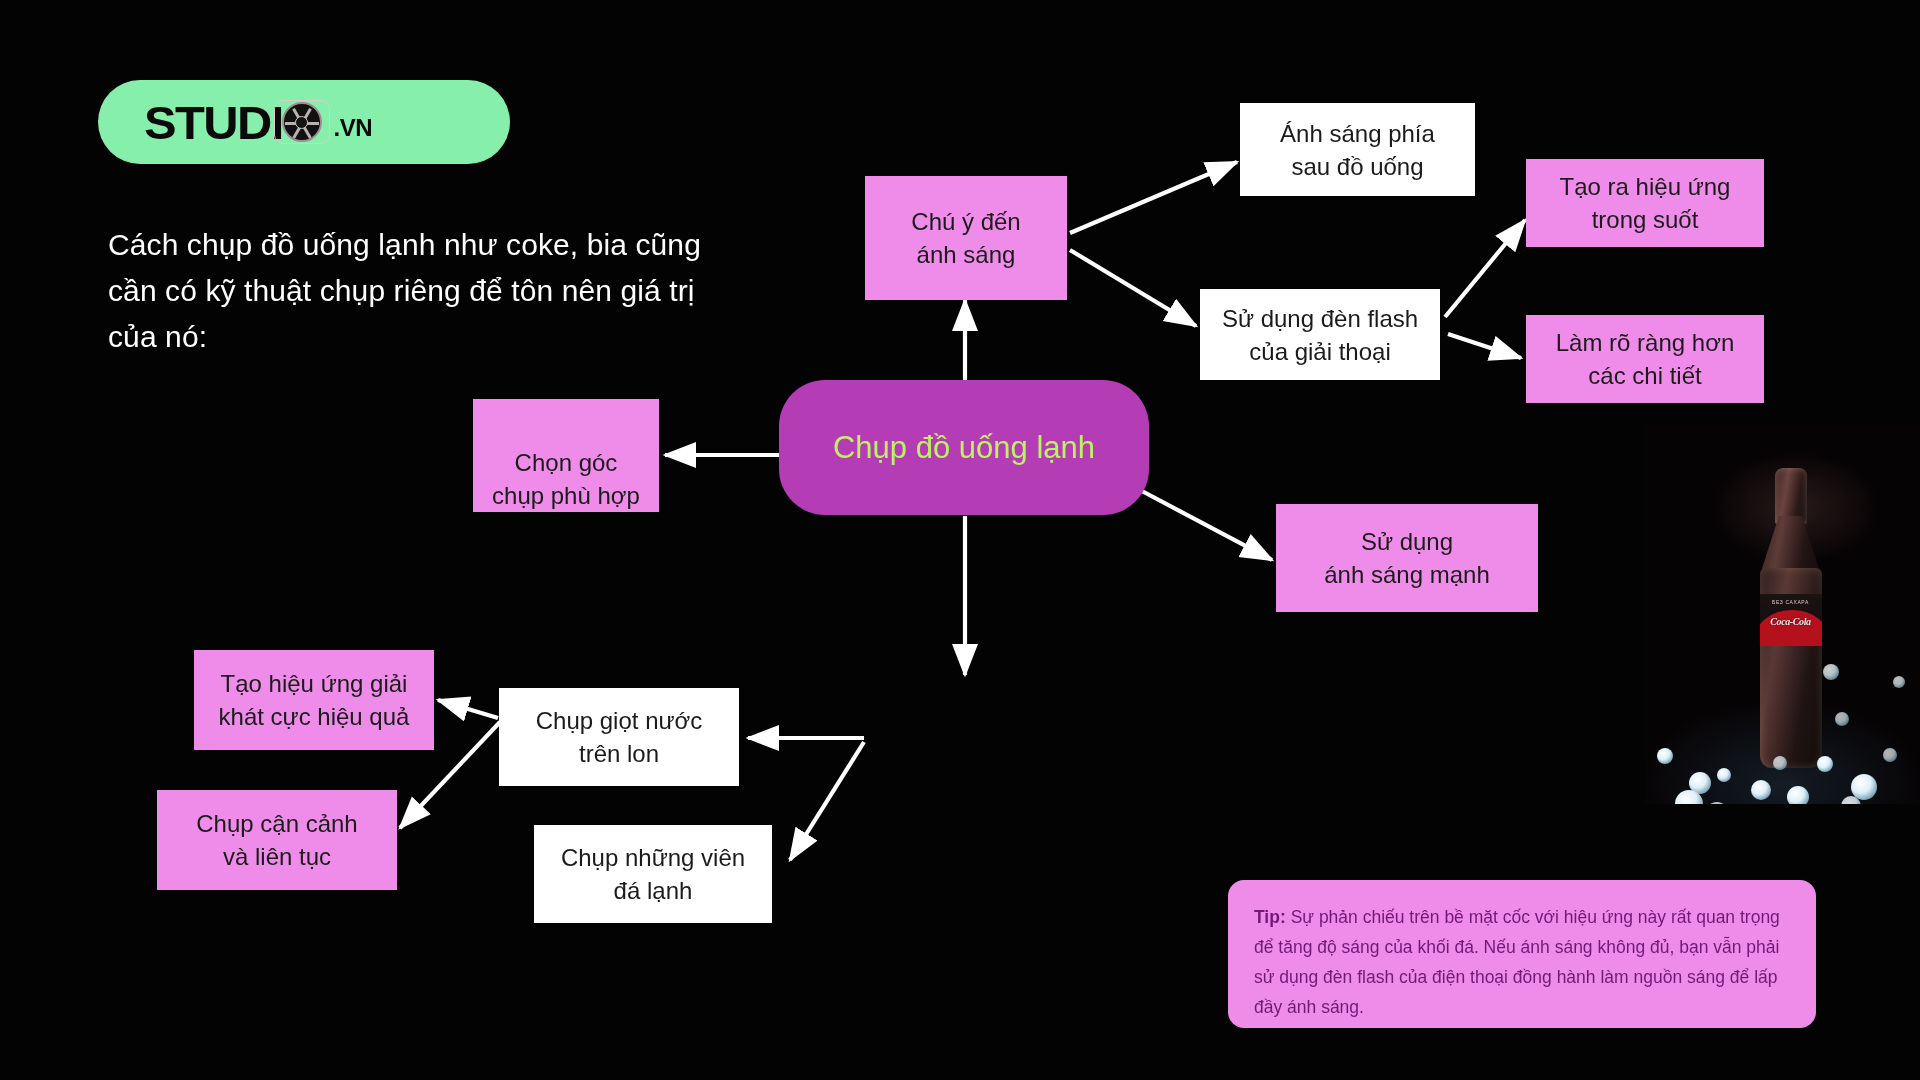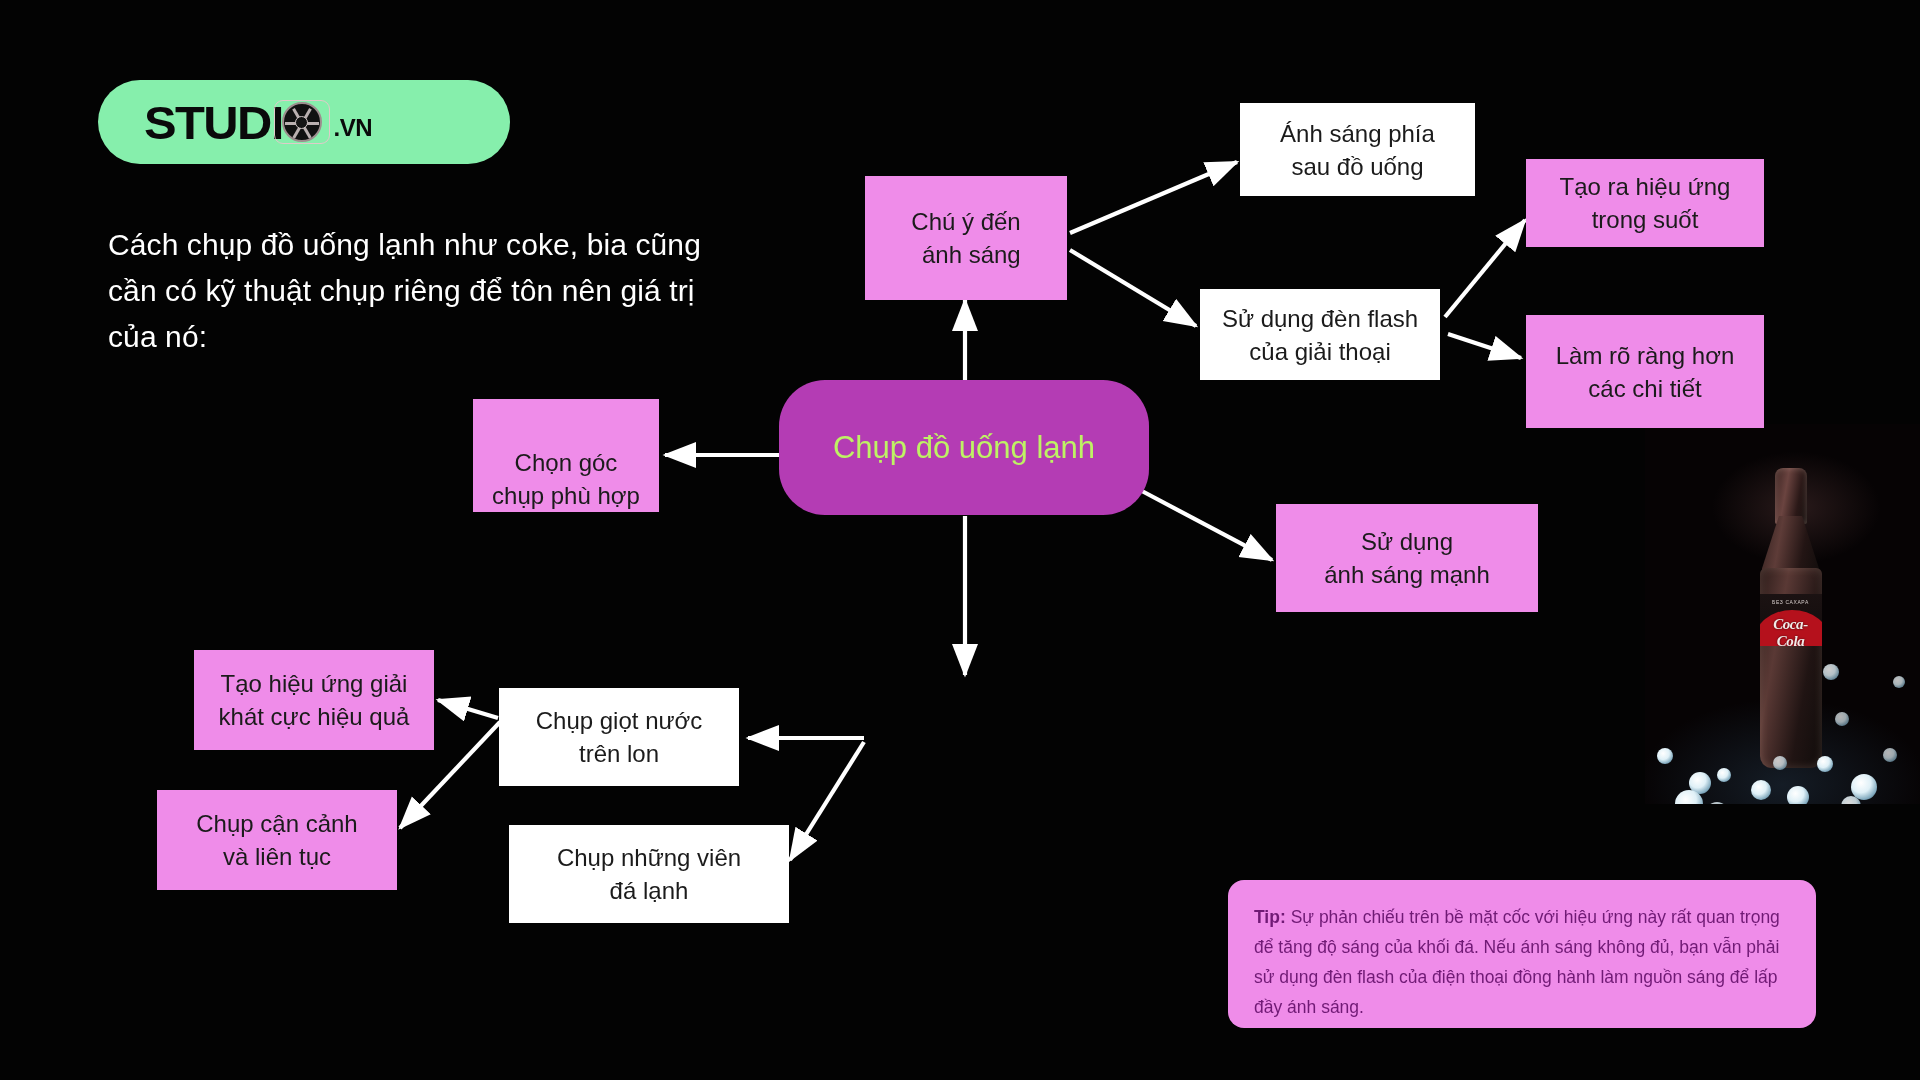--- a/index.html
+++ b/index.html
@@ -232,21 +232,21 @@
   }
   .bottle .label .brand {
     position: absolute;
     left: 0;
     right: 0;
     top: 22px;
     text-align: center;
     font-family: "Liberation Serif", serif;
     font-style: italic;
     font-weight: 700;
-    font-size: 15px;
+    font-size: 10px;
     color: #f2eae8;
     letter-spacing: -0.4px;
     text-shadow: 0 0 2px rgba(0,0,0,.7);
   }
   .bottle .label .sub {
     position: absolute;
     left: 0;
     right: 0;
     top: 5px;
     text-align: center;
@@ -333,62 +333,62 @@
       <path d="M498,718 L438,700"></path>
 
       <path d="M500,722 L400,828"></path>
     </g>
   </svg>
 
   <div class="node center" style="left:779px; top:380px; width:370px; height:135px;">
     <span>Chụp đồ uống lạnh</span>
   </div>
 
-  <div class="node pink" style="left:865px; top:176px; width:202px; height:124px; white-space:pre-line;text-align:right;">
+  <div class="node pink" style="left:865px; top:176px; width:202px; height:124px; white-space:pre-line;">
     <span>Chú ý đến
 ánh sáng</span>
   </div>
 
   <div class="node white" style="left:1240px; top:103px; width:235px; height:93px; white-space:pre-line;">
     <span>Ánh sáng phía
 sau đồ uống</span>
   </div>
 
   <div class="node white" style="left:1200px; top:289px; width:240px; height:91px; white-space:pre-line;">
     <span>Sử dụng đèn flash
 của giải thoại</span>
   </div>
 
   <div class="node pink" style="left:1526px; top:159px; width:238px; height:88px; white-space:pre-line;">
     <span>Tạo ra hiệu ứng
 trong suốt</span>
   </div>
 
-  <div class="node pink" style="left:1526px; top:315px; width:238px; height:113px; white-space:pre-line;">
+  <div class="node pink" style="left:1526px; top:315px; width:238px; height:88px; white-space:pre-line;">
     <span>Làm rõ ràng hơn
 các chi tiết</span>
   </div>
 
   <div class="node pink" style="left:473px; top:399px; width:186px; height:113px; white-space:pre-line;align-items:flex-end;">
     <span>Chọn góc
 chụp phù hợp</span>
   </div>
 
   <div class="node pink" style="left:1276px; top:504px; width:262px; height:108px; white-space:pre-line;">
     <span>Sử dụng
 ánh sáng mạnh</span>
   </div>
 
 
   <div class="node white" style="left:499px; top:688px; width:240px; height:98px; white-space:pre-line;">
     <span>Chụp giọt nước
 trên lon</span>
   </div>
 
-  <div class="node white" style="left:509px; top:825px; width:280px; height:98px; white-space:pre-line;">
+  <div class="node white" style="left:534px; top:825px; width:238px; height:98px; white-space:pre-line;">
     <span>Chụp những viên
 đá lạnh</span>
   </div>
 
   <div class="node pink" style="left:194px; top:650px; width:240px; height:100px; white-space:pre-line;">
     <span>Tạo hiệu ứng giải
 khát cực hiệu quả</span>
   </div>
 
   <div class="node pink" style="left:157px; top:790px; width:240px; height:100px; white-space:pre-line;">

